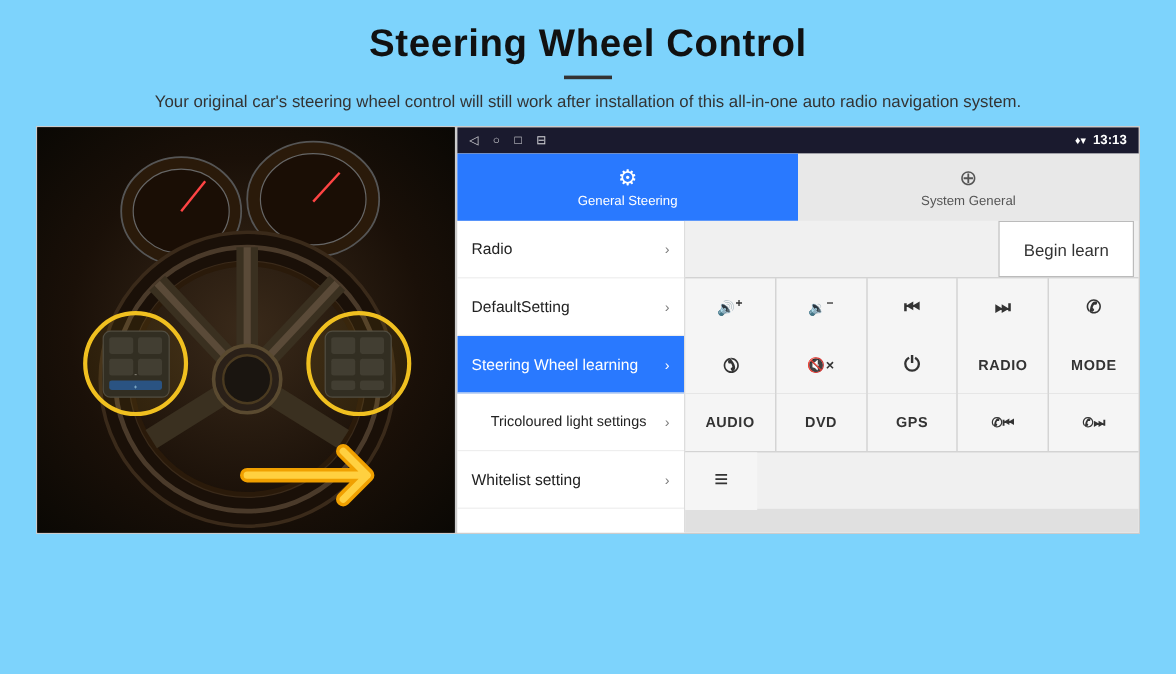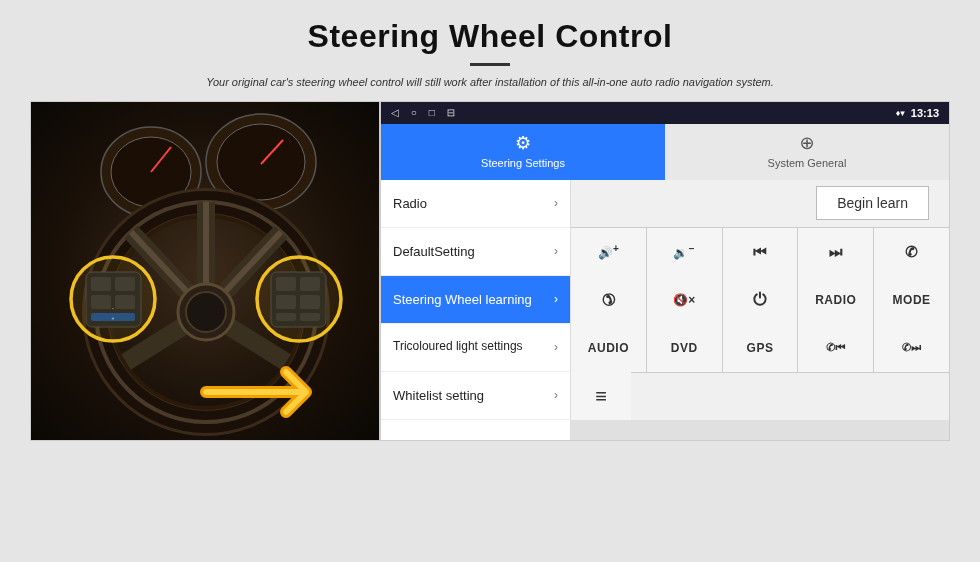--- a/index.html
+++ b/index.html
@@ -10,21 +10,21 @@
       background: #fff;
       overflow: hidden;
     }
 
     .page-container {
       width: 980px;
       height: 562px;
       display: flex;
       flex-direction: column;
       align-items: center;
-      background: #e5e5e5;
+      background: #7dd3fc;
     }
 
     .header-section {
       width: 100%;
       text-align: center;
       padding: 18px 60px 10px;
     }
 
     .main-title {
       font-size: 32px;
@@ -34,26 +34,25 @@
     }
 
     .title-divider {
       width: 40px;
       height: 3px;
       background: #333;
       margin: 8px auto;
     }
 
     .subtitle {
-      font-size: 11px;
+      font-size: 14px;
       color: #333;
       line-height: 1.5;
       max-width: 780px;
       margin: 6px auto 0;
-      font-style: italic;
     }
 
     .content-area {
       display: flex;
       width: 100%;
       flex: 1;
       padding: 0 30px 10px;
       gap: 0;
       align-items: flex-start;
     }
@@ -235,23 +234,22 @@
       grid-template-columns: repeat(5, 1fr);
       gap: 1px;
       background: #ccc;
     }
 
     
     .top-control-area {
       background: #f0f0f0;
       height: 48px;
       display: flex;
-      align-items: center;
       justify-content: flex-end;
-      padding: 0 20px;
+      padding: 0 4px;
       border-bottom: 1px solid #ccc;
     }
 
     
     .nav-icon {
       font-size: 10px;
       opacity: 0.8;
     }
   </style>
 </head>
@@ -336,21 +334,21 @@
         </div>
         <div class="status-bar-right">
           <span style="font-size:9px;">♦▾</span>
           <span style="font-size:11px;font-weight:bold;">13:13</span>
         </div>
       </div>
 
       <div class="nav-tabs">
         <div class="nav-tab active">
           <span class="tab-icon">⚙</span>
-          <span>Steering Settings</span>
+          <span>General Steering</span>
         </div>
         <div class="nav-tab">
           <span class="tab-icon">⊕</span>
           <span>System General</span>
         </div>
       </div>
 
       <div class="main-content">
 
         <div class="sidebar-menu">
@@ -360,21 +358,21 @@
           </div>
           <div class="menu-item">
             <span>DefaultSetting</span>
             <span class="chevron">›</span>
           </div>
           <div class="menu-item active">
             <span>Steering Wheel learning</span>
             <span class="chevron">›</span>
           </div>
           <div class="menu-item" style="font-size:12px;">
-            <span style="line-height:1.3;">Tricoloured light settings</span>
+            <span style="line-height:1.3;margin-left:16px;">Tricoloured light settings</span>
             <span class="chevron">›</span>
           </div>
           <div class="menu-item">
             <span>Whitelist setting</span>
             <span class="chevron">›</span>
           </div>
         </div>
 
         <div class="control-grid-wrapper">
 

